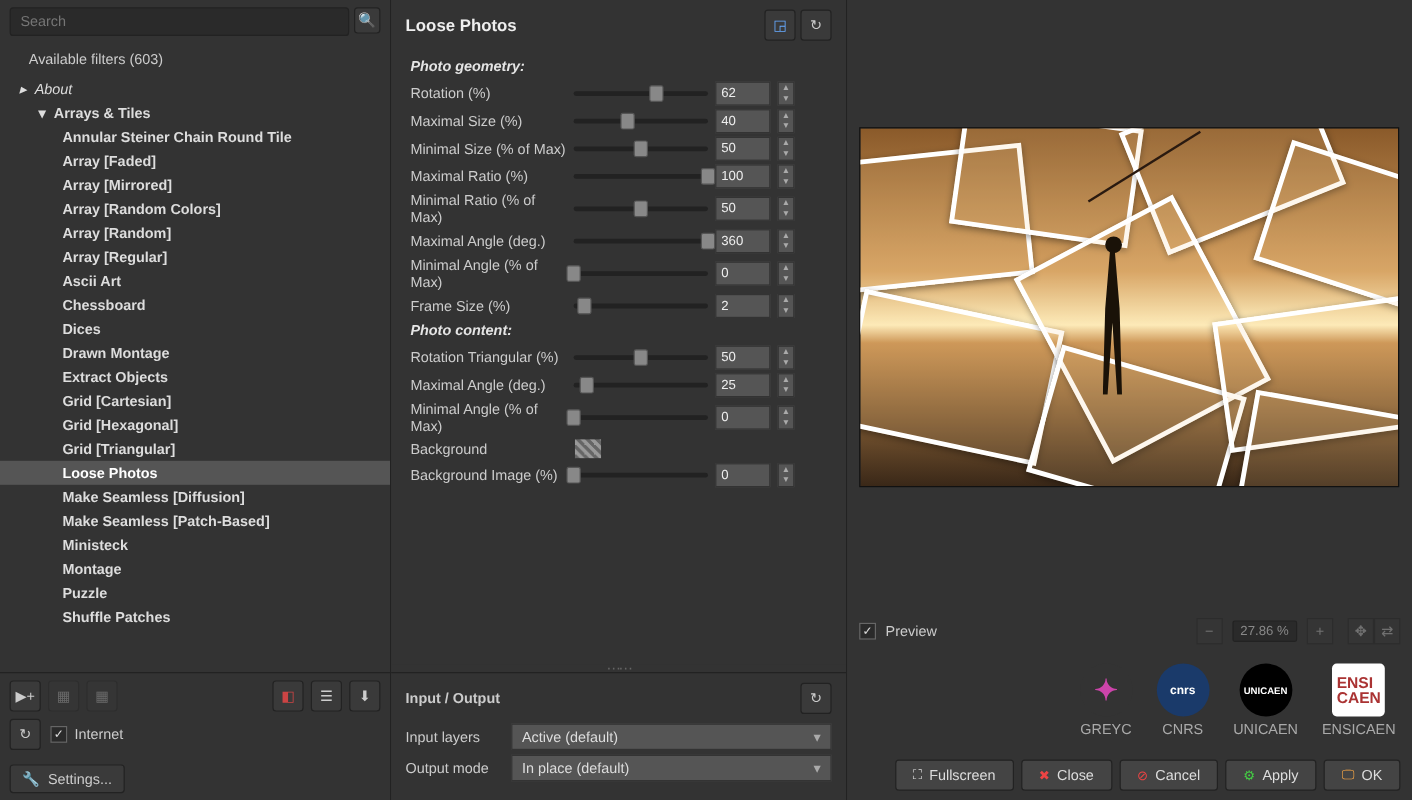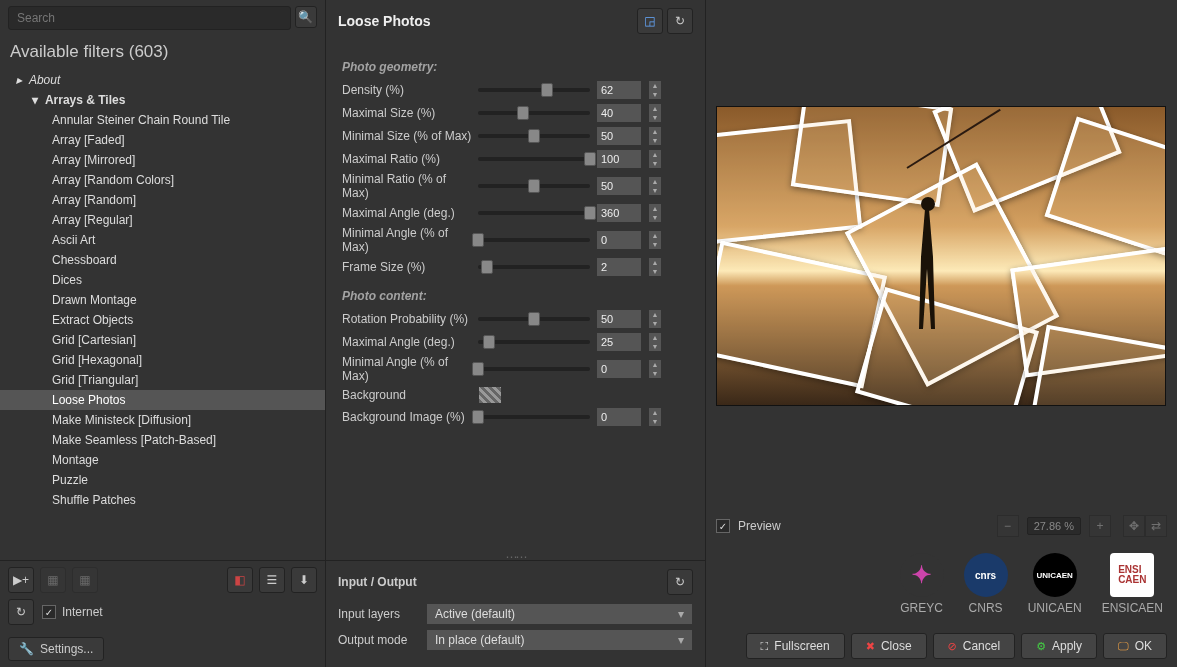--- a/index.html
+++ b/index.html
@@ -17,32 +17,32 @@
 .middle-panel { width: 380px; background: #333333; display: flex; flex-direction: column; border-right: 1px solid #222; }
 .right-panel { flex: 1; background: #333333; display: flex; flex-direction: column; }
 
 .search-row { display: flex; padding: 6px 8px; gap: 4px; }
 .search-input {
   flex: 1; background: #2a2a2a; border: 1px solid #222; border-radius: 3px;
   color: #888; padding: 4px 8px; font-size: 12px;
 }
 .search-btn { width: 22px; height: 22px; background: #3a3a3a; border: 1px solid #222; border-radius: 3px; display:flex;align-items:center;justify-content:center;cursor:pointer;}
 
-.filters-header { padding: 6px 10px; color: #ccc; font-size: 17px; }
+.filters-header { padding: 6px 24px; color: #ccc; font-size: 12px; }
 .filter-tree { flex: 1; overflow-y: auto; padding: 2px 0; position: relative; }
 .filter-tree::-webkit-scrollbar { width: 14px; }
 .filter-tree::-webkit-scrollbar-track { background: #2a2a2a; }
 .filter-tree::-webkit-scrollbar-thumb { background: #555; border-radius: 3px; }
 
 .tree-row { padding: 3px 10px 3px 26px; cursor: pointer; color: #ddd; font-size: 12px; }
 .tree-row.l0 { padding-left: 16px; font-style: italic; }
 .tree-row.l0 .tri { display:inline-block; width:10px;}
 .tree-row.l1 { padding-left: 32px; font-weight: bold; font-style: normal;}
 .tree-row.l1 .tri { display:inline-block; width:10px;}
-.tree-row.l2 { padding-left: 52px; font-weight: normal;}
+.tree-row.l2 { padding-left: 52px; font-weight: bold;}
 .tree-row.selected { background: #555555; color: #fff; }
 
 .left-bottom { padding: 6px 8px; border-top: 1px solid #222; display:flex; flex-direction:column; gap:6px;}
 .icon-row { display: flex; gap: 6px; align-items:center;}
 .icon-btn { width: 26px; height: 26px; background: #3a3a3a; border: 1px solid #222; border-radius: 3px; display:flex;align-items:center;justify-content:center;cursor:pointer;}
 .icon-btn.disabled { opacity:0.35; cursor:default;}
 .spacer { flex: 1; }
 .checkbox-row { display:flex; align-items:center; gap:6px; padding-left:2px;}
 .checkbox { width:14px; height:14px; background:#2a2a2a; border:1px solid #666; display:flex; align-items:center; justify-content:center; cursor:pointer;}
 .checkbox.checked::after { content:"✓"; color:#ddd; font-size:10px; }
@@ -50,21 +50,21 @@
 .settings-btn { margin: 6px 8px; padding: 4px 10px; background:#3a3a3a; border:1px solid #222; border-radius:3px; cursor:pointer; display:inline-flex; align-items:center; gap:6px; width:fit-content;}
 
 
 .mid-header { display:flex; align-items:center; padding:8px 12px; }
 .mid-title { font-weight:bold; color:#eee; font-size:14px; flex:1;}
 .params-scroll { flex:1; overflow-y:auto; padding: 6px 4px 6px 16px; position:relative;}
 .params-scroll::-webkit-scrollbar { width: 14px; }
 .params-scroll::-webkit-scrollbar-track { background: #2a2a2a; }
 .params-scroll::-webkit-scrollbar-thumb { background: #555; border-radius: 3px; }
 
-.section-label { color:#a3a3a3; font-style:italic; font-weight:bold; font-size:12px; margin: 12px 0 6px 0;}
+.section-label { color:#e5e5e5; font-style:italic; font-weight:bold; font-size:12px; margin: 0 0 6px 0;}
 .param-row { display:flex; align-items:center; margin:3px 0; gap:6px;}
 .param-label { width:130px; color:#ccc; font-size:12px;}
 .slider-wrap { width:112px; display:flex; align-items:center;}
 .slider { width:100%; height:4px; background:#222; position:relative; border-radius:2px;}
 .slider-thumb { position:absolute; top:-5px; width:12px; height:14px; background:#888; border:1px solid #555; border-radius:2px; transform:translateX(-50%); cursor:pointer;}
 .num-box { width:46px; height:20px; background:#555; color:#eee; border:1px solid #333; padding:2px 4px; font-size:11px;}
 .spinner { width:14px; height:20px; background:#555; border:1px solid #333; display:flex; flex-direction:column;}
 .spinner div{flex:1; display:flex;align-items:center;justify-content:center;font-size:7px;color:#aaa;cursor:pointer;}
 .color-swatch { width:24px; height:18px; background:#fff; border:1px solid #333; cursor:pointer;}
 .bg-swatch { width:24px; height:18px; background:linear-gradient(45deg,#666 25%,#999 25%,#999 50%,#666 50%,#666 75%,#999 75%); background-size:8px 8px; border:1px solid #333; cursor:pointer;}
@@ -138,22 +138,23 @@
         <div class="tree-row l2">Array [Regular]</div>
         <div class="tree-row l2">Ascii Art</div>
         <div class="tree-row l2">Chessboard</div>
         <div class="tree-row l2">Dices</div>
         <div class="tree-row l2">Drawn Montage</div>
         <div class="tree-row l2">Extract Objects</div>
         <div class="tree-row l2">Grid [Cartesian]</div>
         <div class="tree-row l2">Grid [Hexagonal]</div>
         <div class="tree-row l2">Grid [Triangular]</div>
         <div class="tree-row l2 selected">Loose Photos</div>
-        <div class="tree-row l2">Make Ministeck [Diffusion]</div>
+        <div class="tree-row l2">Make Seamless [Diffusion]</div>
         <div class="tree-row l2">Make Seamless [Patch-Based]</div>
+        <div class="tree-row l2">Ministeck</div>
         <div class="tree-row l2">Montage</div>
         <div class="tree-row l2">Puzzle</div>
         <div class="tree-row l2">Shuffle Patches</div>
       </div>
     <div class="left-bottom">
       <div class="icon-row">
         <div class="icon-btn">
             <span>▶+</span>
           </div>
         <div class="icon-btn disabled">▦</div>
@@ -191,21 +192,21 @@
       <div class="icon-btn" style="margin-right:4px;">
           <span style="color:#6af;">◲</span>
         </div>
       <div class="icon-btn">
           <span>↻</span>
         </div>
     </div>
     <div class="params-scroll" id="params-scroll">
         <div class="section-label">Photo geometry:</div>
         <div class="param-row">
-          <div class="param-label">Density (%)</div>
+          <div class="param-label">Rotation (%)</div>
           <div class="slider-wrap">
             <div class="slider">
               <div class="slider-thumb" style="left:62%"></div>
             </div>
           </div>
           <input class="num-box" value="62" style="">
           <div class="spinner">
             <div>▲</div>
             <div>▼</div>
           </div>
@@ -296,21 +297,21 @@
             </div>
           </div>
           <input class="num-box" value="2" style="">
           <div class="spinner">
             <div>▲</div>
             <div>▼</div>
           </div>
         </div>
         <div class="section-label">Photo content:</div>
         <div class="param-row">
-          <div class="param-label">Rotation Probability (%)</div>
+          <div class="param-label">Rotation Triangular (%)</div>
           <div class="slider-wrap">
             <div class="slider">
               <div class="slider-thumb" style="left:50%"></div>
             </div>
           </div>
           <input class="num-box" value="50" style="">
           <div class="spinner">
             <div>▲</div>
             <div>▼</div>
           </div>
@@ -419,21 +420,21 @@
         </div>
       <div class="logo">
           <div class="logo-shape" style="background:#1a3a6a;color:#fff;">cnrs</div>
           <div class="logo-label">CNRS</div>
         </div>
       <div class="logo">
           <div class="logo-shape" style="background:#000;color:#fff;font-size:8px;">UNICAEN</div>
           <div class="logo-label">UNICAEN</div>
         </div>
       <div class="logo">
-          <div class="logo-shape" style="background:#fff;color:#a33;border-radius:4px;font-size:10px;line-height:1;">ENSI<br>CAEN</div>
+          <div class="logo-shape" style="background:#fff;color:#a33;border-radius:4px;font-size:13px;line-height:1;">ENSI<br>CAEN</div>
           <div class="logo-label">ENSICAEN</div>
         </div>
     </div>
     <div class="bottom-buttons">
       <div class="btn">
           <span class="ico">⛶</span>
           <span>Fullscreen</span>
         </div>
       <div class="btn">
           <span class="ico" style="color:#e44;">✖</span>

